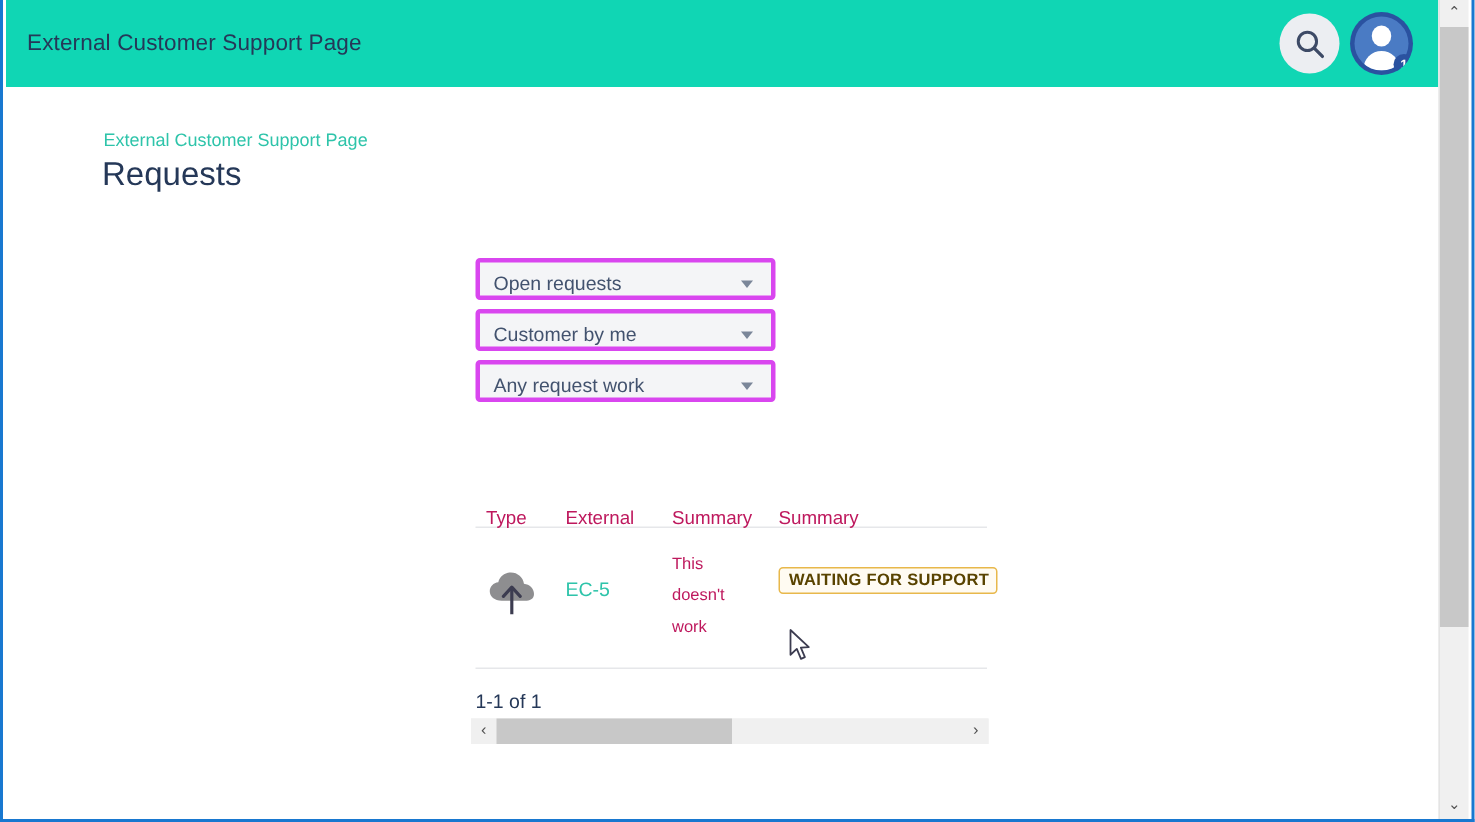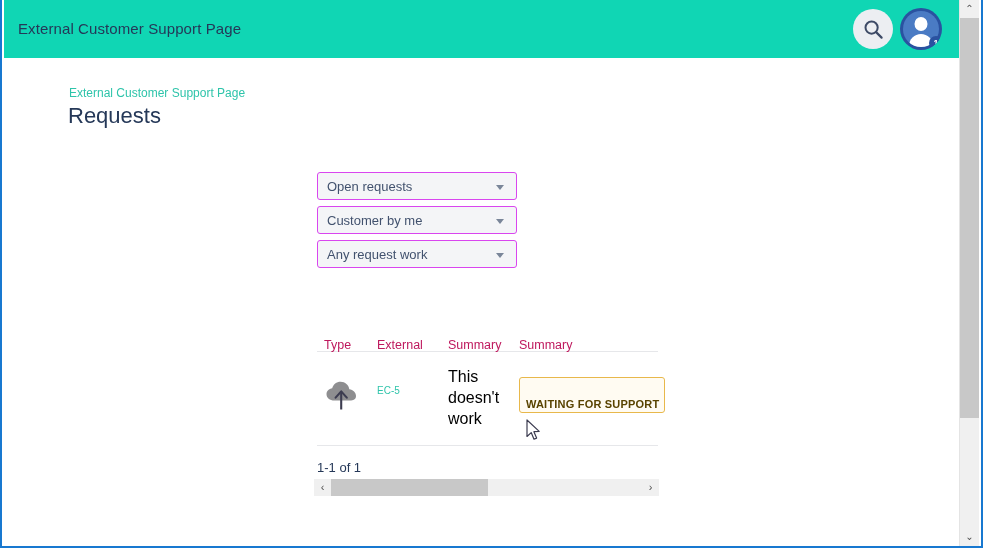--- a/index.html
+++ b/index.html
@@ -179,21 +179,21 @@
     top: 5px;
     cursor: pointer;
   }
   .select {
     position: relative;
     width: 200px;
     height: 28px;
     margin-top: 6px;
     box-sizing: border-box;
     background: #f4f5f7;
-    border: 1px solid #d946ef;
+    border: 3px solid #d946ef;
     border-radius: 3px;
     cursor: pointer;
   }
   .select-label {
     position: absolute;
     left: 9px;
     top: 6px;
     font-size: 13px;
     color: #42526e;
     white-space: nowrap;
@@ -234,37 +234,37 @@
 
   #table-row {
     position: relative;
     height: 93px;
     border-bottom: 1px solid #e6e7ea;
   }
   .cell { position: absolute; }
   .cell.c-type { left: 7px; top: 27px; }
   .cell.c-reference {
     left: 60px; top: 33px;
-    font-size: 10px;
+    font-size: 13px;
     color: #2ec4aa;
     cursor: pointer;
     white-space: nowrap;
   }
   .cell.c-summary {
     left: 131px; top: 14px;
     width: 55px;
-    font-size: 16px;
+    font-size: 11px;
     line-height: 21px;
-    color: #000000;
+    color: #be185d;
     cursor: pointer;
   }
   .cell.c-status { left: 202px; top: 25px; }
   #status-badge {
     display: inline-block;
-    padding: 20px 5px 2px 6px;
+    padding: 2px 5px 2px 6px;
     box-sizing: border-box;
     border: 1px solid #e8b84b;
     border-radius: 3px;
     background: #fffbf2;
     color: #594300;
     font-size: 11px;
     font-weight: 700;
     letter-spacing: .2px;
     white-space: nowrap;
   }

